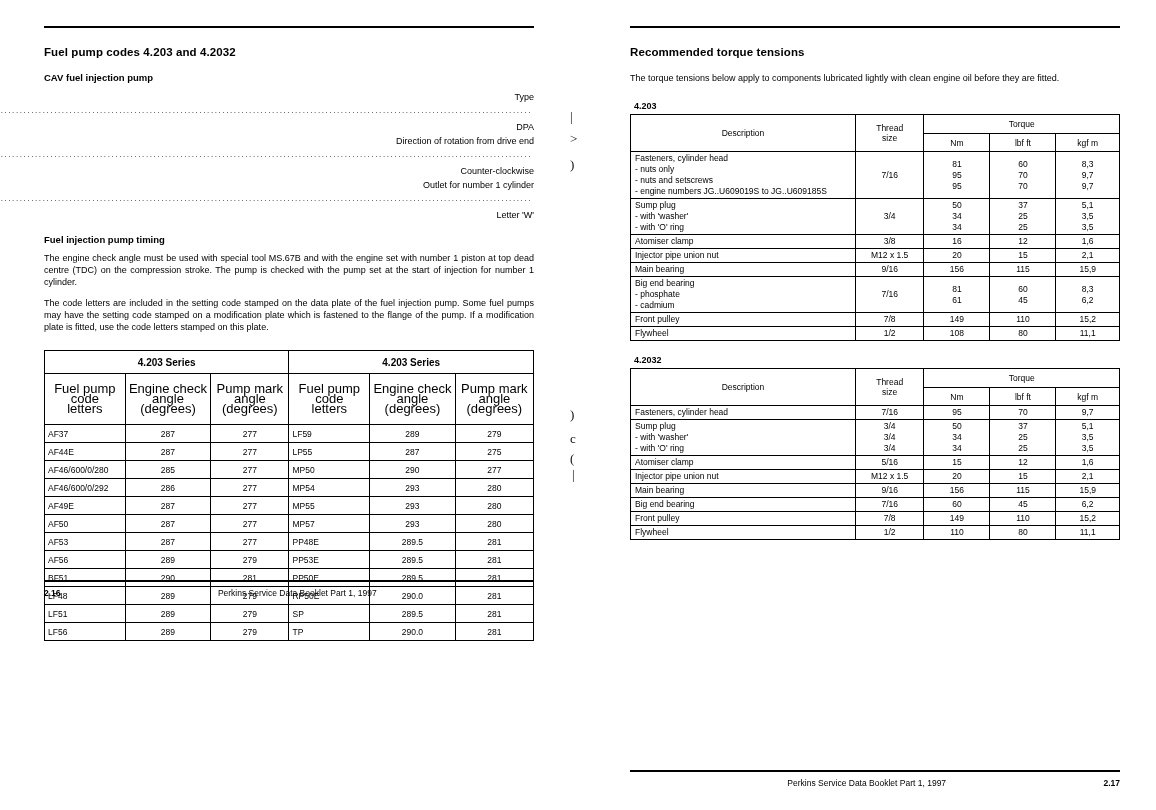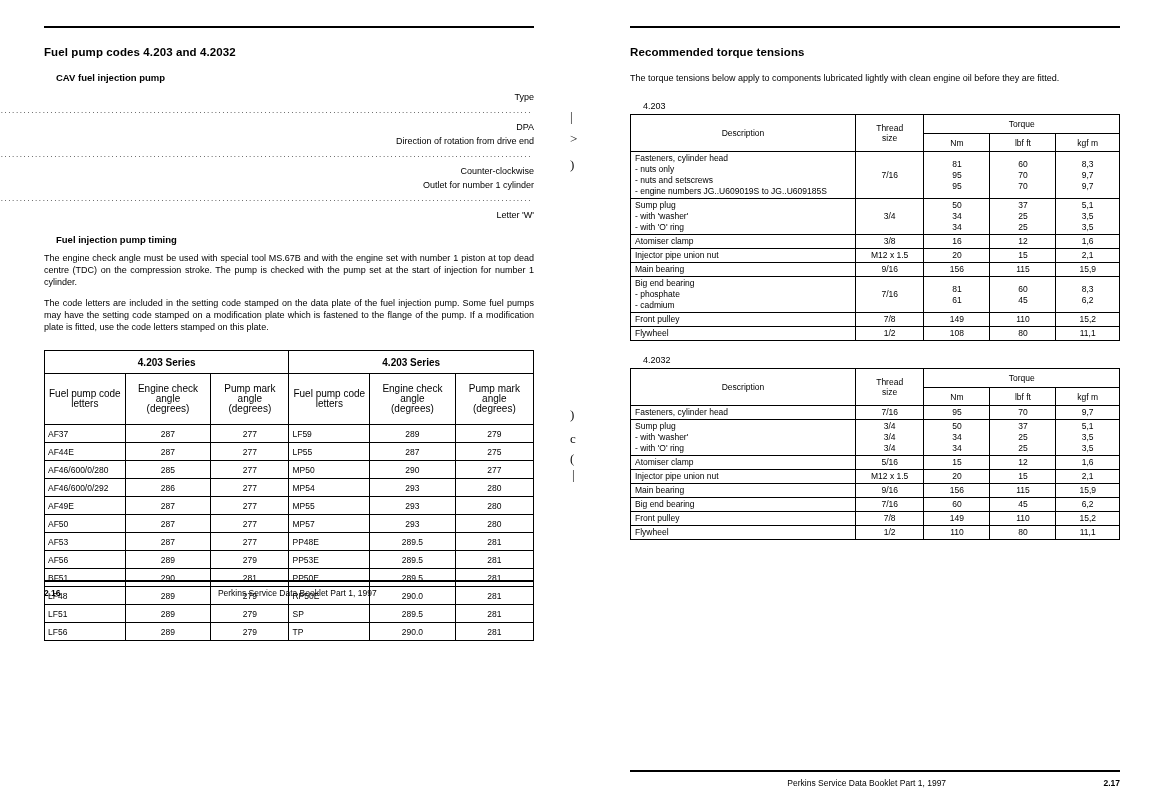--- a/index.html
+++ b/index.html
@@ -39,21 +39,21 @@
   }
   h1.sec-title {
     font-size: 11.5px;
     font-weight: bold;
     margin: 0 0 14px 0;
     letter-spacing: 0.1px;
   }
   h2.sub-title {
     font-size: 9.5px;
     font-weight: bold;
-    margin: 0 0 7px 12px;
+    margin: 0 0 7px 0;
   }
   p.body {
     font-size: 9px;
     line-height: 12px;
     margin: 0 0 9px 0;
     text-align: justify;
   }
   .dotline {
     display: flex;
     align-items: flex-end;
@@ -91,39 +91,39 @@
   }
   table.codes th.series {
     text-align: center;
     font-weight: bold;
     font-size: 10px;
     height: 20px;
   }
   table.codes th.hdr {
     text-align: center;
     font-weight: normal;
-    font-size: 10px;
+    font-size: 13px;
     line-height: 10px;
     height: 46px;
     padding: 2px;
   }
   table.codes td.code {
     text-align: left;
     height: 15px;
   }
   table.codes td.num {
     text-align: center;
     height: 15px;
   }
 
   
   .tbl-label {
     font-size: 9px;
-    font-weight: normal;
-    margin: 0 0 3px 13px;
+    font-weight: bold;
+    margin: 0 0 3px 4px;
   }
   table.torque {
     border-collapse: collapse;
     width: 100%;
     font-size: 8.5px;
     table-layout: fixed;
   }
   table.torque th, table.torque td {
     border: 1px solid #000;
     padding: 1px 4px;

